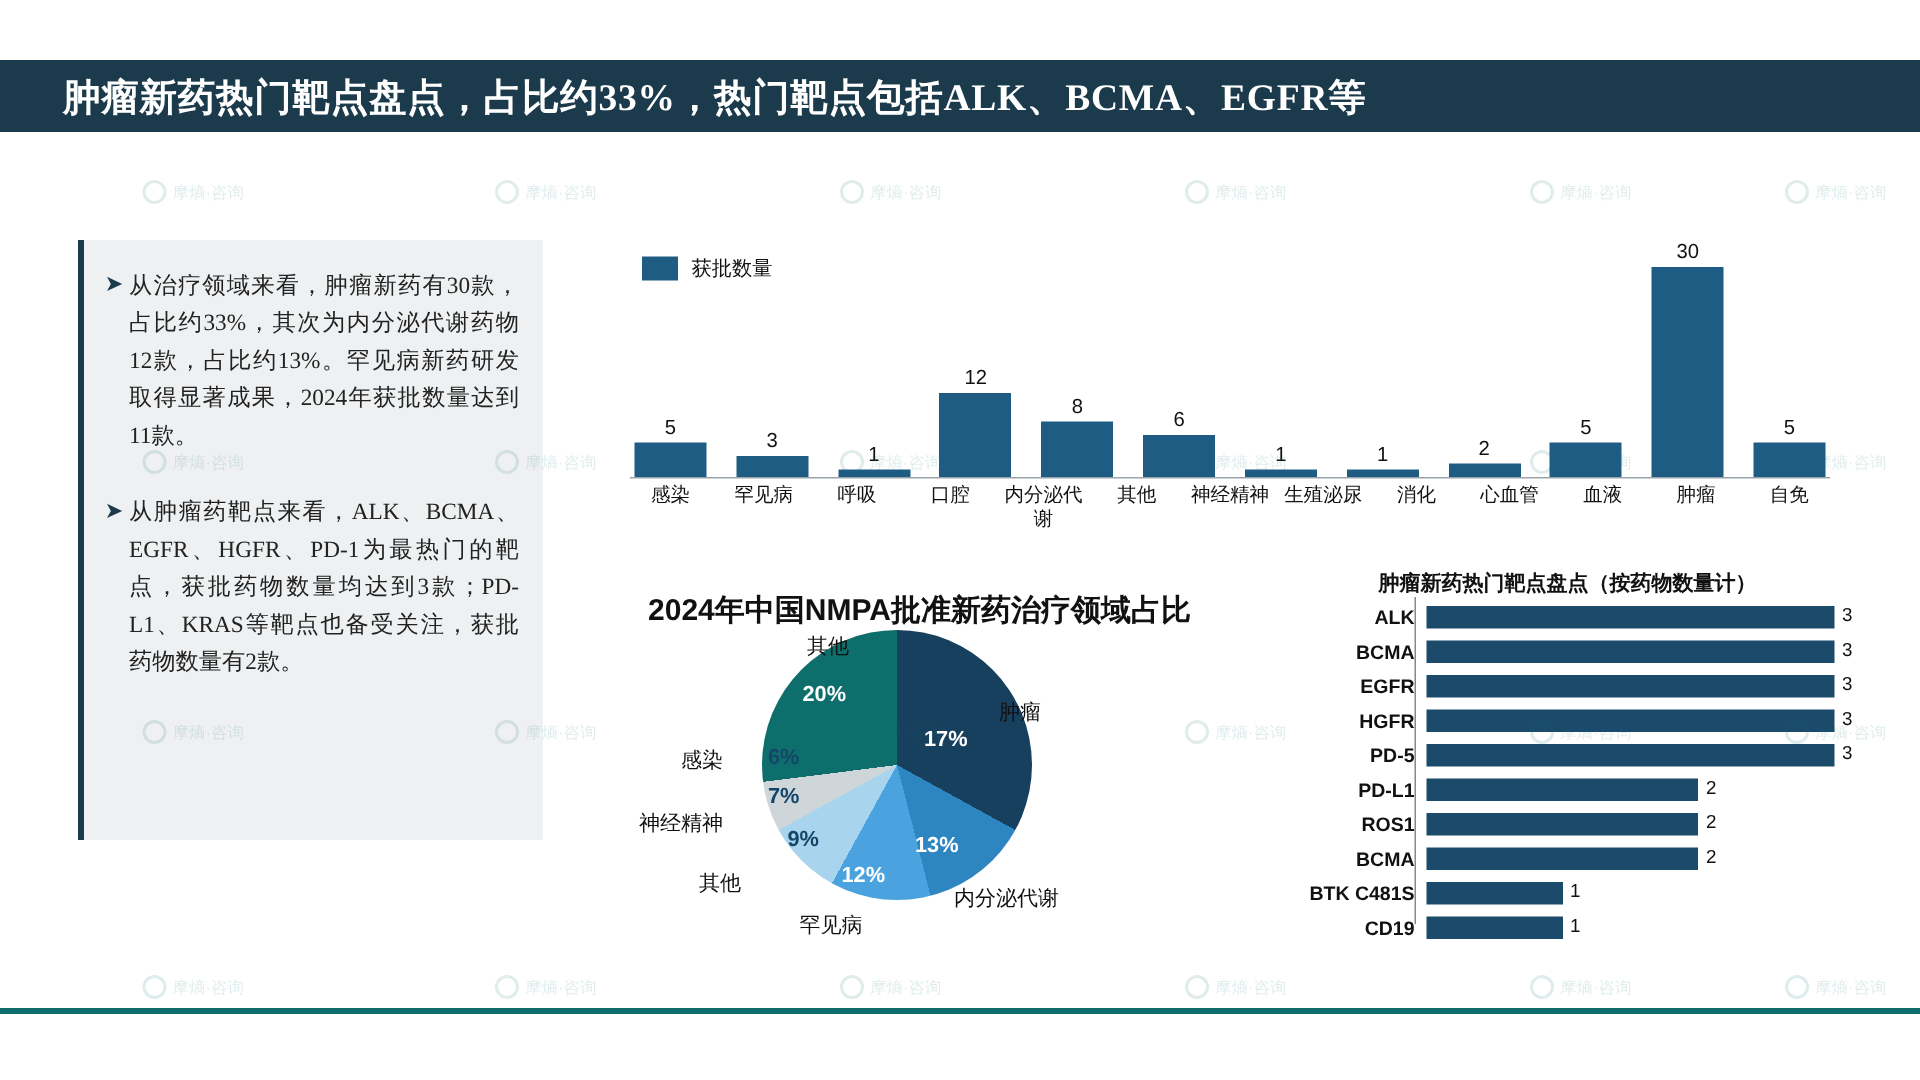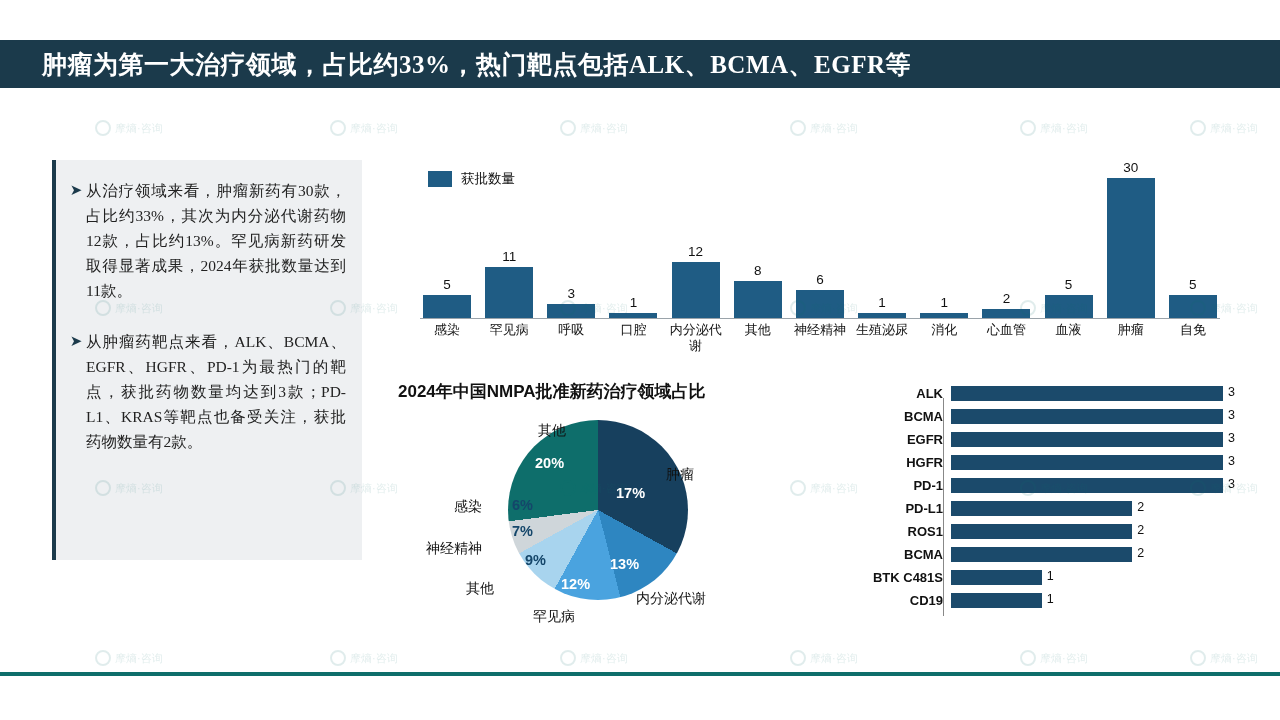--- a/index.html
+++ b/index.html
@@ -66,22 +66,23 @@
     display:flex;justify-content:space-between;
   }
   .blabel{
     width:54px;text-align:center;font-size:13px;line-height:16px;color:#111;
     font-family:"Liberation Serif","DejaVu Serif",serif;
   }
 
   
   .piewrap{position:absolute;left:398px;top:380px;width:430px;height:260px;}
   .pie-title{
-    text-align:left;font-size:17px;font-weight:bold;color:#111;
+    text-align:center;font-size:20px;font-weight:bold;color:#111;
     font-family:"Liberation Sans","DejaVu Sans",sans-serif;
+    margin-top:13px;
   }
   .pie{
     position:absolute;left:110px;top:40px;width:180px;height:180px;border-radius:50%;
     background:conic-gradient(
       #17405e 0deg 118.8deg,
       #2e86c1 118.8deg 165.6deg,
       #4aa3df 165.6deg 208.8deg,
       #a8d4ee 208.8deg 241.2deg,
       #cfd6da 241.2deg 262.8deg,
       #0e6e6b 262.8deg 360deg
@@ -119,21 +120,21 @@
   .wm .t{font-size:11px;color:#0e6e6b;font-family:"Liberation Sans","DejaVu Sans",sans-serif;}
 </style>
 </head>
 <body>
 
 <div class="slide">
 
   <div class="topline"></div>
 
   <div class="banner">
-    <div class="title">肿瘤为第一大治疗领域，占比约33%，热门靶点包括ALK、BCMA、EGFR等</div>
+    <div class="title">肿瘤新药热门靶点盘点，占比约33%，热门靶点包括ALK、BCMA、EGFR等</div>
   </div>
 
   <div class="leftbox">
     <div class="bullet">
       <div class="mark">➤</div>
       <div class="txt">从治疗领域来看，肿瘤新药有30款，占比约33%，其次为内分泌代谢药物12款，占比约13%。罕见病新药研发取得显著成果，2024年获批数量达到11款。</div>
     </div>
     <div class="bullet">
       <div class="mark">➤</div>
       <div class="txt">从肿瘤药靶点来看，ALK、BCMA、EGFR、HGFR、PD-1为最热门的靶点，获批药物数量均达到3款；PD-L1、KRAS等靶点也备受关注，获批药物数量有2款。</div>
@@ -142,24 +143,20 @@
 
   <div class="barchart">
     <div class="legend">
       <div class="swatch"></div>
       <div class="lbl">获批数量</div>
     </div>
     <div class="bars" id="bars">
         <div class="bcol">
           <div class="bval">5</div>
           <div class="bar" style="height: 23.3333px; background: rgb(31, 92, 132);"></div>
-        </div>
-        <div class="bcol">
-          <div class="bval">11</div>
-          <div class="bar" style="height: 51.3333px; background: rgb(31, 92, 132);"></div>
         </div>
         <div class="bcol">
           <div class="bval">3</div>
           <div class="bar" style="height: 14px; background: rgb(31, 92, 132);"></div>
         </div>
         <div class="bcol">
           <div class="bval">1</div>
           <div class="bar" style="height: 4.66667px; background: rgb(31, 92, 132);"></div>
         </div>
         <div class="bcol">
@@ -231,20 +228,21 @@
     <div class="pie-outlbl" style="left:268px;top:86px;">肿瘤</div>
     <div class="pie-outlbl" style="left:238px;top:210px;">内分泌代谢</div>
     <div class="pie-outlbl" style="left:135px;top:228px;">罕见病</div>
     <div class="pie-outlbl" style="left:68px;top:200px;">其他</div>
     <div class="pie-outlbl" style="left:28px;top:160px;">神经精神</div>
     <div class="pie-outlbl" style="left:56px;top:118px;">感染</div>
     <div class="pie-outlbl" style="left:140px;top:42px;">其他</div>
   </div>
 
   <div class="targets">
+    <div class="t-title">肿瘤新药热门靶点盘点（按药物数量计）</div>
     <div id="trows">
         <div class="trow">
           <div class="tname">ALK</div>
           <div class="tbarbox">
             <div class="tbar" style="width: 272px; background: rgb(27, 74, 107);"></div>
             <div class="tval" style="left: 277px;">3</div>
           </div>
         </div>
         <div class="trow">
           <div class="tname">BCMA</div>
@@ -261,21 +259,21 @@
           </div>
         </div>
         <div class="trow">
           <div class="tname">HGFR</div>
           <div class="tbarbox">
             <div class="tbar" style="width: 272px; background: rgb(27, 74, 107);"></div>
             <div class="tval" style="left: 277px;">3</div>
           </div>
         </div>
         <div class="trow">
-          <div class="tname">PD-1</div>
+          <div class="tname">PD-5</div>
           <div class="tbarbox">
             <div class="tbar" style="width: 272px; background: rgb(27, 74, 107);"></div>
             <div class="tval" style="left: 277px;">3</div>
           </div>
         </div>
         <div class="trow">
           <div class="tname">PD-L1</div>
           <div class="tbarbox">
             <div class="tbar" style="width: 181.333px; background: rgb(27, 74, 107);"></div>
             <div class="tval" style="left: 186.333px;">2</div>

